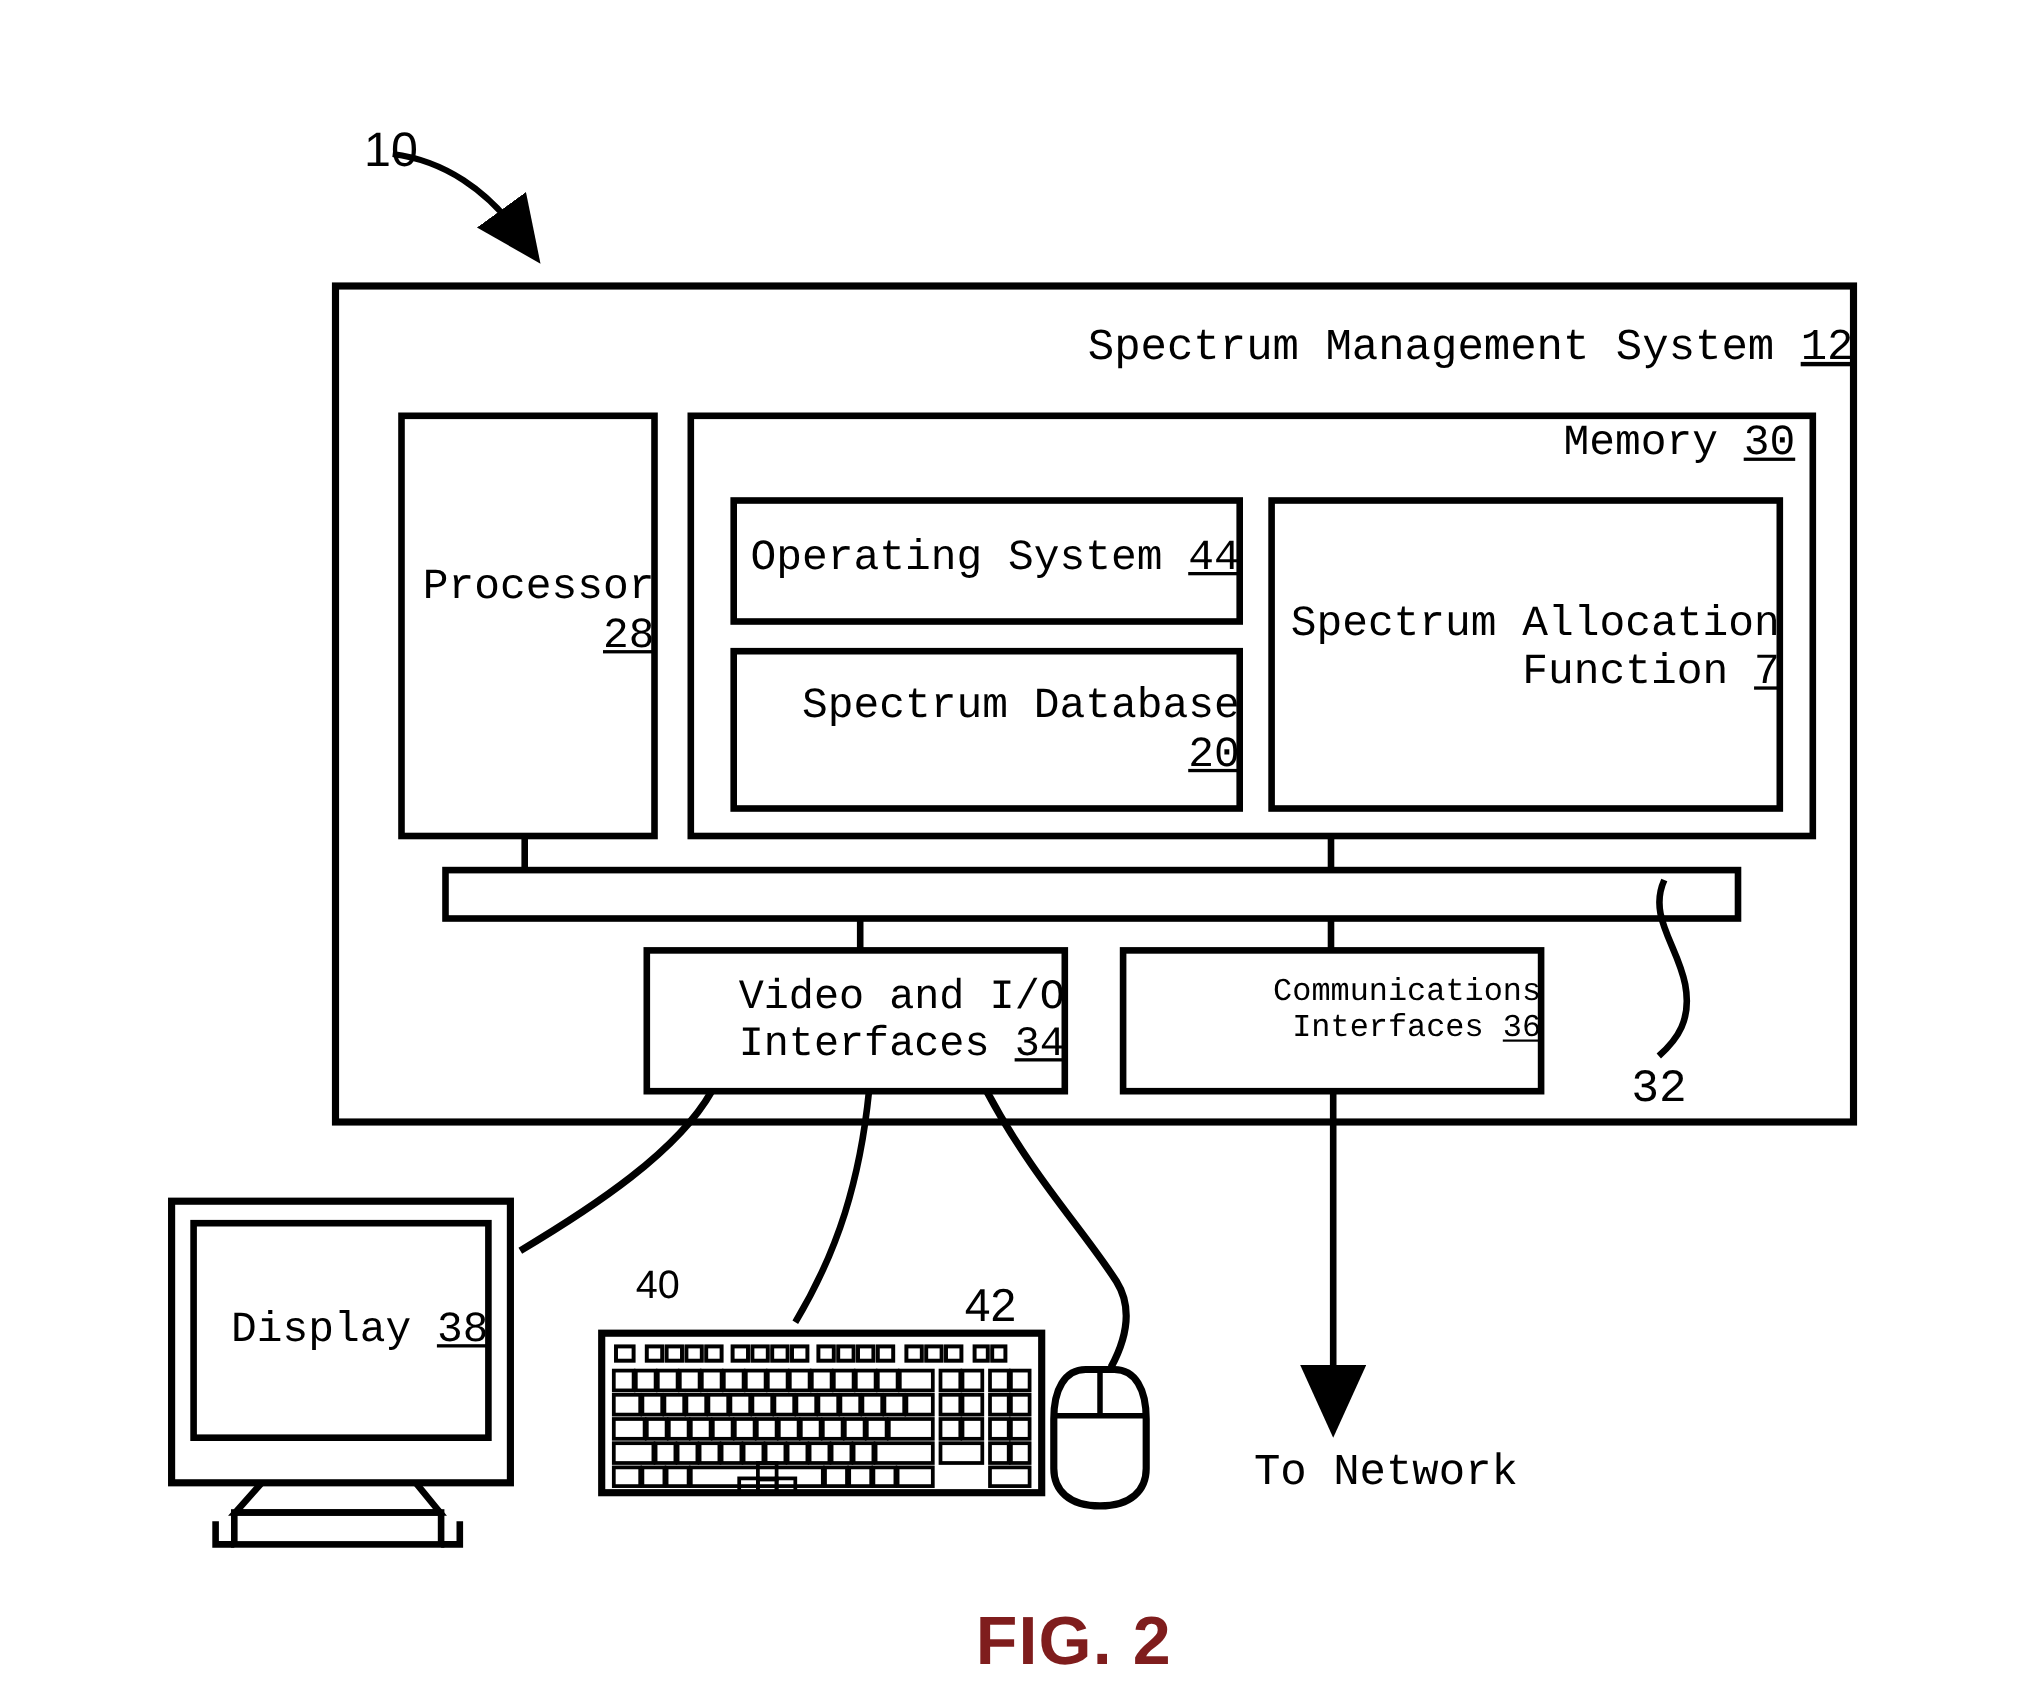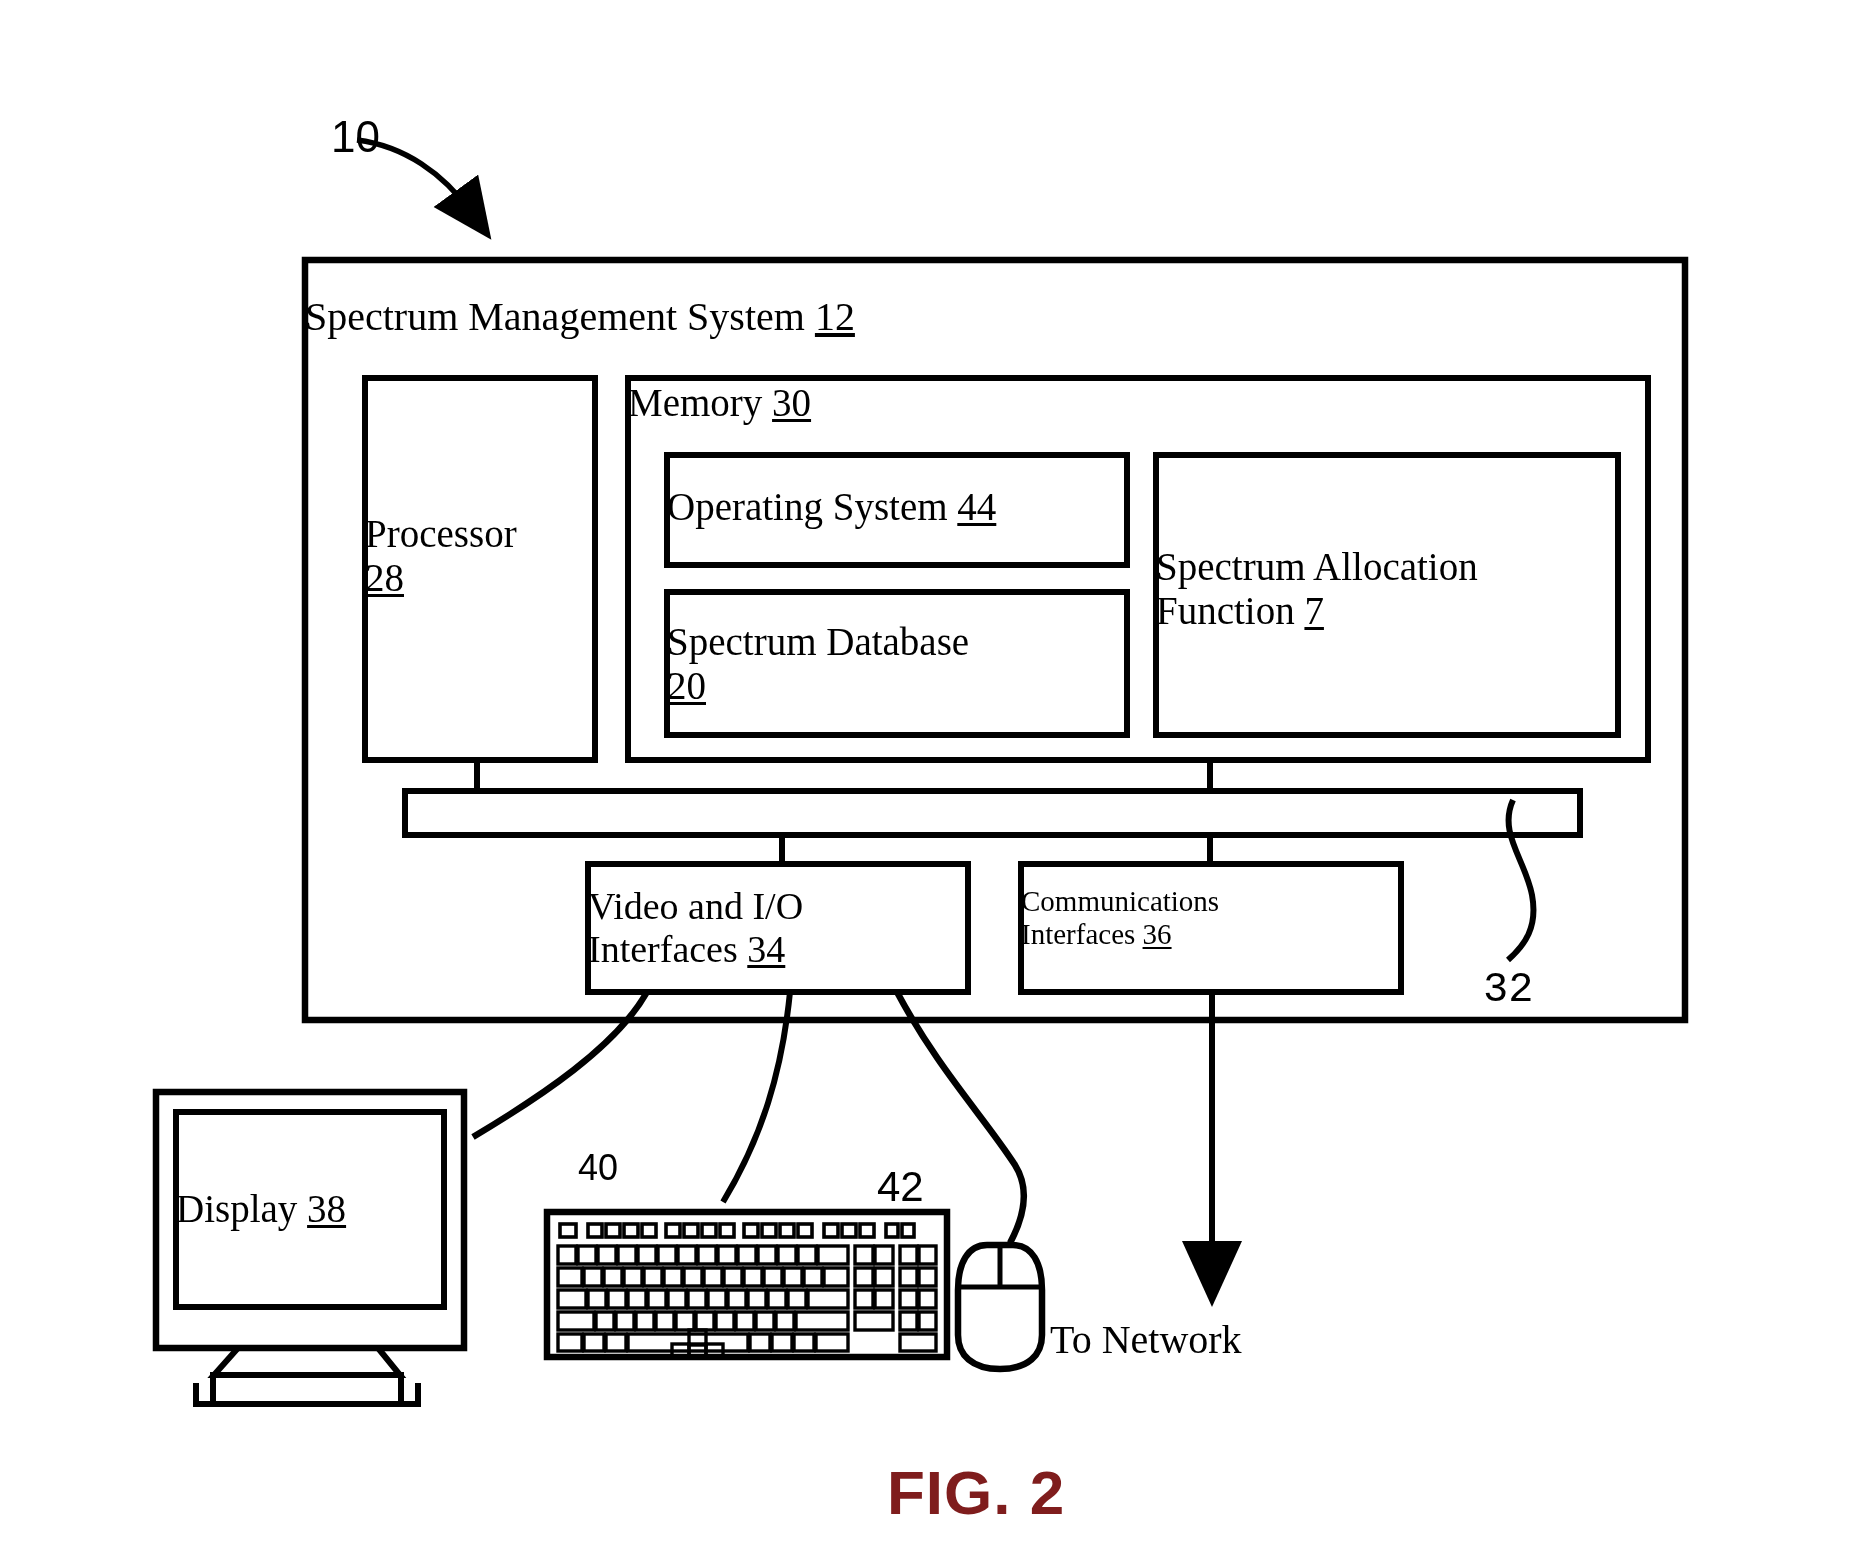--- a/index.html
+++ b/index.html
@@ -7,25 +7,25 @@
     width:1849px;height:1551px;
     font-family:"Liberation Sans", sans-serif;
     color:#000;
     overflow:hidden;
   }
   #figure{position:relative;width:1849px;height:1551px;margin-top:47px;}
   #svgroot{position:absolute;left:0;top:0;width:1849px;height:1551px;}
 
   .lbl{
     position:absolute;
-    font-family:Liberation Serif, serif;
+    font-family:Liberation Mono, monospace;
     color:#000;
     line-height:1.14;
     white-space:pre;
-    text-align:left;
+    text-align:right;
   }
   .u{text-decoration:underline;text-underline-offset:3px;}
   .fig-caption{
     position:absolute;
     font-family:"Liberation Sans", sans-serif;
     font-weight:bold;
     font-size:62px;
     letter-spacing:1px;
     color:#7f1d1d;
   }
@@ -219,21 +219,21 @@
       <path d="M958,1240 L1042,1240" stroke-width="5"></path>
     </g>
   </svg>
 
   <div class="ref" style="left:331px;top:65px;font-size:44px;">10</div>
 
   <div class="lbl" style="left:305px;top:247px;width:1380px;font-size:40px;"><span>Spectrum Management System</span> <span class="u">12</span></div>
 
   <div class="lbl" style="left:365px;top:465px;width:230px;font-size:39px;"><span>Processor</span><br><span class="u">28</span></div>
 
-  <div class="lbl" style="left:628px;top:334px;width:1020px;font-size:39px;"><span>Memory</span> <span class="u">30</span></div>
+  <div class="lbl" style="left:612px;top:334px;width:1020px;font-size:39px;"><span>Memory</span> <span class="u">30</span></div>
 
   <div class="lbl" style="left:667px;top:438px;width:460px;font-size:39px;"><span>Operating System</span> <span class="u">44</span></div>
 
   <div class="lbl" style="left:667px;top:573px;width:460px;font-size:39px;"><span>Spectrum Database</span><br><span class="u">20</span></div>
 
   <div class="lbl" style="left:1156px;top:498px;width:462px;font-size:39px;"><span>Spectrum Allocation</span><br><span>Function</span> <span class="u">7</span></div>
 
   <div class="ref" style="left:1483px;top:919px;font-size:42px;font-family:Liberation Mono, monospace;">32</div>
 
   <div class="lbl" style="left:588px;top:838px;width:380px;font-size:38px;"><span>Video and I/O</span><br><span>Interfaces</span> <span class="u">34</span></div>

